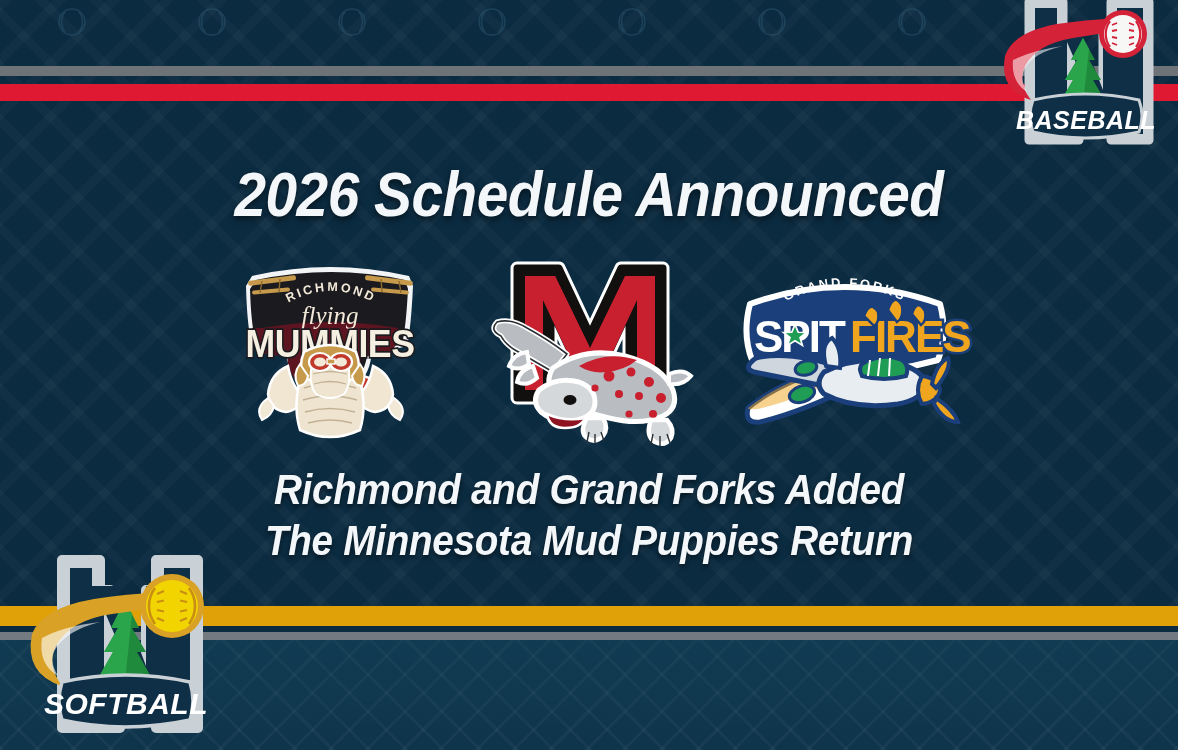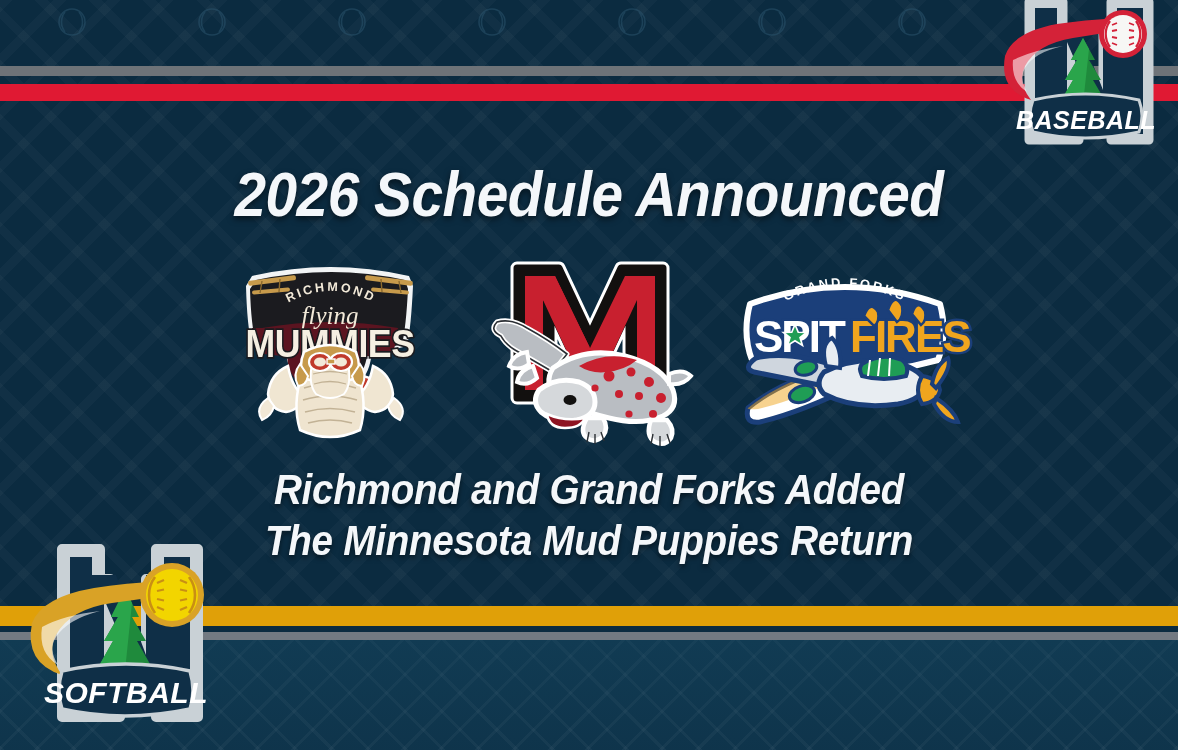--- a/index.html
+++ b/index.html
@@ -59,21 +59,21 @@
 
   
   .logo-row{position:absolute;left:0;right:0;top:248px;height:200px;}
   .logo{position:absolute;top:0;}
   #logo-mummies{left:228px;width:205px;height:200px;}
   #logo-mudpuppies{left:483px;width:215px;height:200px;}
   #logo-spitfires{left:738px;width:212px;height:200px;}
 
   
   #mark-baseball{position:absolute;right:4px;top:-6px;width:175px;height:155px;}
-  #mark-softball{position:absolute;left:22px;top:537px;width:205px;height:202px;}
+  #mark-softball{position:absolute;left:22px;top:548px;width:205px;height:202px;}
 
   svg{display:block;overflow:visible;}
 </style>
 </head>
 <body>
 
 <div id="stage">
 
   <div class="bg-base"></div>
   <div class="bg-chevrons"></div>

